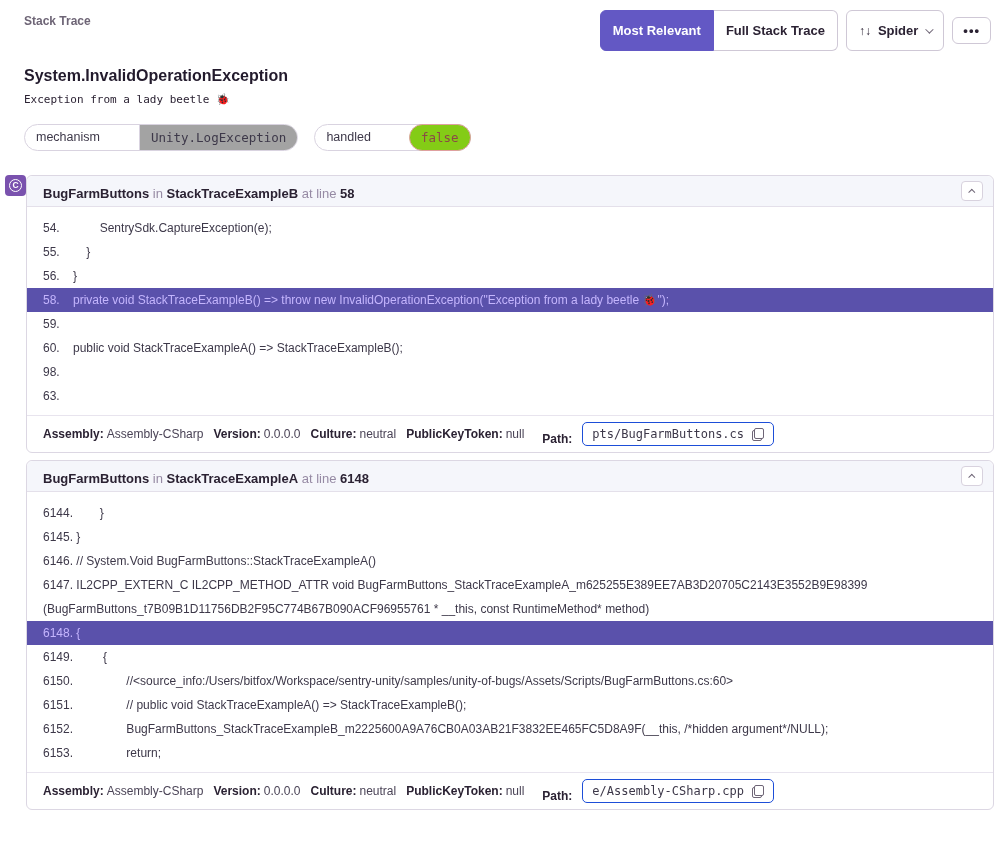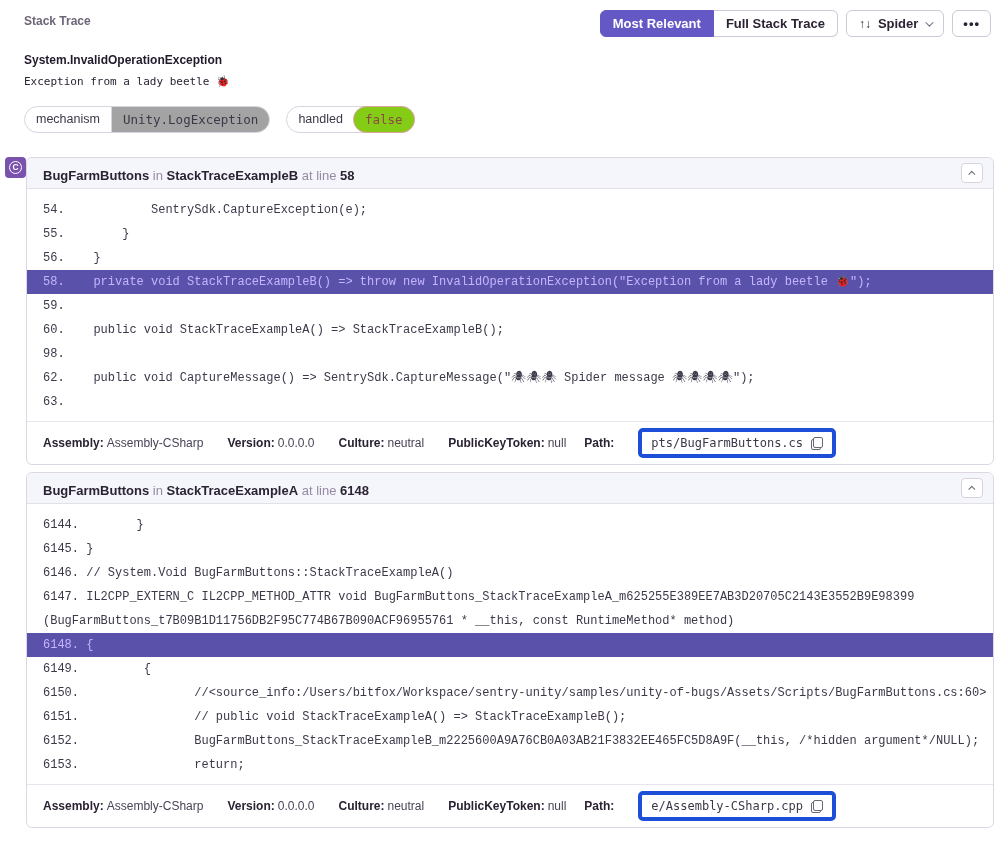--- a/index.html
+++ b/index.html
@@ -4,63 +4,63 @@
 <style>
   * { box-sizing: border-box; margin: 0; padding: 0; }
   html, body { width: 999px; background: #fff; }
   body { height: 845px; font-family: "Liberation Sans", sans-serif; color: #2b2233; position: relative; overflow: hidden; }
 
   
   .top-row { display: flex; justify-content: space-between; align-items: flex-start; padding: 10px 8px 0 24px; }
   .section-title { font-size: 12px; font-weight: bold; color: #6e6576; padding-top: 4px; }
   .controls { display: flex; align-items: center; gap: 8px; }
   .seg { display: inline-flex; }
-  .btn { font-size: 13px; font-weight: bold; background: #fff; color: #2b2233; border: 1px solid #cfc8d6; padding: 5px 12px; cursor: pointer; font-family: "Liberation Sans", sans-serif; }
+  .btn { font-size: 13px; font-weight: bold; background: #fff; color: #2b2233; border: 1px solid #cfc8d6; padding: 12px 12px; cursor: pointer; font-family: "Liberation Sans", sans-serif; }
   .btn-active { background: #6358c4; border-color: #6358c4; color: #fff; border-radius: 6px 0 0 6px; }
   .btn-right { border-left: none; border-radius: 0 6px 6px 0; }
   .btn-drop { border-radius: 6px; display: inline-flex; align-items: center; gap: 7px; }
   .btn-more { border-radius: 6px; padding: 5px 10px; letter-spacing: 1px; }
   .sort-glyph { font-size: 12px; font-weight: normal; }
   .chev { display: inline-block; width: 6px; height: 6px; border-right: 1.6px solid #6e6576; border-bottom: 1.6px solid #6e6576; }
   .chev.down { transform: rotate(45deg) translateY(-2px); }
   .chev.up { transform: rotate(-135deg) translateY(-1px); }
 
   
-  .exc-type { margin: 16px 0 0 24px; font-size: 12px; font-weight: bold; color: #221a2c; }
+  .exc-type { margin: 16px 0 0 24px; font-size: 16px; font-weight: bold; color: #221a2c; }
   .exc-message { margin: 8px 0 0 24px; font-family: "DejaVu Sans Mono", monospace; font-size: 11px; color: #2b2233; }
 
   
   .tags { margin: 18px 0 0 24px; display: flex; gap: 16px; }
-  .tag { display: inline-flex; align-items: stretch; border: 1px solid #d9d3e0; border-radius: 15px; overflow: visible; font-size: 12.5px; cursor: pointer; }
+  .tag { display: inline-flex; align-items: stretch; border: 1px solid #d9d3e0; border-radius: 15px; overflow: visible; font-size: 12.5px; cursor: pointer; gap: 28px; }
   .tag-key { padding: 5px 11px; color: #3d3849; }
   .tag-value { padding: 5px 11px; background: #a3a3a3; border-left: 1px solid #d9d3e0; border-radius: 0 15px 15px 0; font-family: "DejaVu Sans Mono", monospace; color: #3d3849; }
   .tag.variant-error .tag-value { background: #84cc16; border: 1px solid #dfa0a0; color: #8a4a45; border-radius: 15px; margin: -1px; }
 
   
   .panel { position: relative; margin: 24px 5px 0 26px; border: 1px solid #dcd7e3; border-radius: 6px; background: #fff; }
   .panel + .panel { margin-top: 7px; }
   .platform-icon { position: absolute; left: -22px; top: -1px; width: 21px; height: 21px; border-radius: 4px; background: #7a52ae; display: flex; align-items: center; justify-content: center; }
   .platform-icon .ring { width: 13px; height: 13px; border: 1.5px solid #fff; border-radius: 50%; color: #fff; font-size: 8.5px; font-weight: bold; line-height: 10px; text-align: center; font-family: "Liberation Sans", sans-serif; }
   .frame-header { display: flex; justify-content: space-between; align-items: flex-end; background: #f5f6fb; border-bottom: 1px solid #e4e0ea; border-radius: 6px 6px 0 0; padding: 5px 10px 5px 16px; font-size: 13px; cursor: pointer; }
   .frame-title .dim { color: #968aa4; }
   .frame-title b { color: #2b2233; }
   .collapse-btn { width: 22px; height: 20px; background: #fff; border: 1px solid #d8d2de; border-radius: 4px; display: inline-flex; align-items: center; justify-content: center; cursor: pointer; }
   .collapse-btn .chev { width: 5px; height: 5px; }
 
   .code-area { padding: 9px 0 7px; }
   .code-line { min-height: 24px; line-height: 24px; padding-left: 16px; }
-  .code-line pre { font-family: Liberation Mono, monospace; font-size: 12px; color: #3d3849; white-space: pre-wrap; word-break: normal; }
+  .code-line pre { font-family: Liberation Sans, sans-serif; font-size: 12px; color: #3d3849; white-space: pre-wrap; word-break: normal; }
   .code-line.highlight { background: #5a51ab; }
   .code-line.highlight pre { color: #c4b5fd; }
 
   .asm-row { display: flex; align-items: center; gap: 18px; border-top: 1px solid #e8e4ee; padding: 6px 16px; font-size: 12px; min-height: 34px; }
   .asm-label { font-weight: bold; color: #2b2233; }
   .asm-value { color: #4a4356; margin-left: 3px; }
-  .path-wrap { display: inline-flex; align-items: center; gap: 24px; }
-  .path-box { display: inline-flex; align-items: center; gap: 8px; border: 4px solid #1d4ed8; border-radius: 5px; background: #fff; padding: 4px 9px; font-family: "DejaVu Sans Mono", monospace; font-size: 12px; color: #3d3849; }
+  .path-wrap { display: inline-flex; align-items: flex-end; gap: 10px; }
+  .path-box { display: inline-flex; align-items: center; gap: 8px; border: 1px solid #1d4ed8; border-radius: 5px; background: #fff; padding: 4px 9px; font-family: "DejaVu Sans Mono", monospace; font-size: 12px; color: #3d3849; }
   .copy-icon { position: relative; width: 12px; height: 13px; display: inline-block; cursor: pointer; }
   .copy-icon::before { content: ""; position: absolute; left: 0; bottom: 0; width: 8px; height: 9px; border: 1px solid #6e6576; border-radius: 2px; background: #fff; }
   .copy-icon::after { content: ""; position: absolute; right: 0; top: 0; width: 8px; height: 9px; border: 1px solid #6e6576; border-radius: 2px; background: #fff; }
 </style>
 </head>
 <body>
 
 <div class="top-row">
   <div class="section-title">Stack Trace</div>
   <div class="controls">
@@ -123,23 +123,20 @@
       <div class="code-line">
         <pre>59.</pre>
       </div>
       <div class="code-line">
         <pre>60.    public void StackTraceExampleA() =&gt; StackTraceExampleB();</pre>
       </div>
       <div class="code-line">
         <pre>98.</pre>
       </div>
       <div class="code-line">
-        <pre>62.    public void CaptureMessage() =&gt; SentrySdk.CaptureMessage("🕷🕷🕷 Spider message 🕷🕷🕷🕷");</pre>
-      </div>
-      <div class="code-line">
         <pre>63.</pre>
       </div>
     </div>
   <div class="asm-row">
     <span class="path-wrap">
         <span class="asm-item"><span class="asm-label">Assembly:</span><span class="asm-value">Assembly-CSharp</span></span>
         <span class="asm-item"><span class="asm-label">Version:</span><span class="asm-value">0.0.0.0</span></span>
         <span class="asm-item"><span class="asm-label">Culture:</span><span class="asm-value">neutral</span></span>
         <span class="asm-item"><span class="asm-label">PublicKeyToken:</span><span class="asm-value">null</span></span>
       </span>

